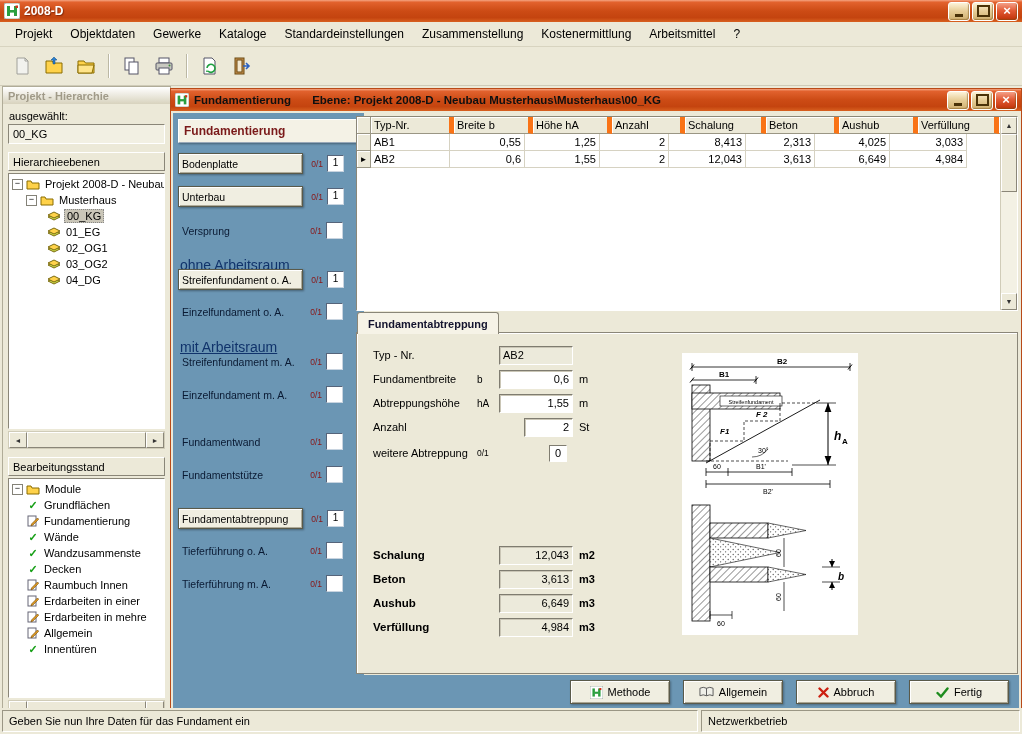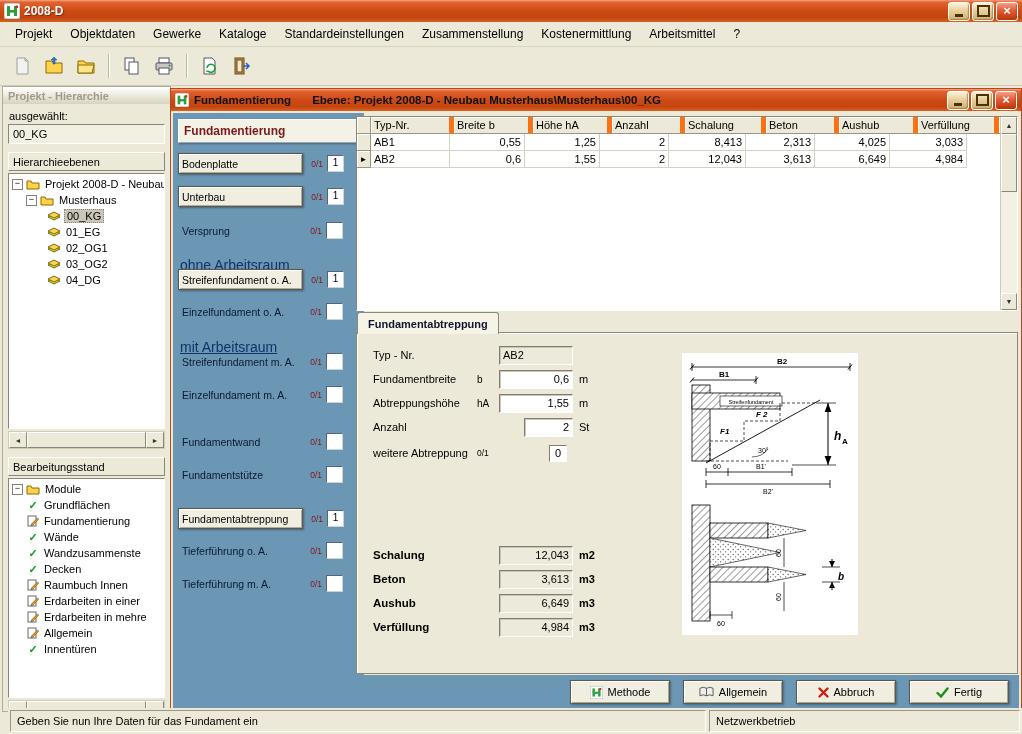--- a/index.html
+++ b/index.html
@@ -116,21 +116,21 @@
   .diagram{position:absolute;left:325px;top:20px;width:176px;height:282px;background:#fff;}
 
   
   .mw-bottom{position:absolute;left:2px;right:2px;bottom:2px;height:34px;background:#6b96b4;display:flex;
     align-items:center;justify-content:flex-end;gap:13px;padding-right:10px;}
   .bot-btn{height:22px;min-width:82px;background:#f0eee1;border:1px solid #5a5a4a;
     box-shadow:inset 1px 1px 0 #fff,inset -1px -1px 0 #a8a492,1px 1px 2px rgba(0,0,0,.3);
     display:flex;align-items:center;justify-content:center;gap:5px;font-size:11px;padding:0 8px;cursor:default;}
 
   
-  .statusbar{position:absolute;left:8px;right:0;bottom:0;height:22px;background:#ece9d8;display:flex;gap:3px;padding:2px 2px 2px 2px;}
+  .statusbar{position:absolute;left:0;right:0;bottom:0;height:22px;background:#ece9d8;display:flex;gap:3px;padding:2px 2px 2px 2px;}
   .st-cell{border:1px solid;border-color:#9a9684 #fff #fff #9a9684;display:flex;align-items:center;padding-left:6px;}
   .st-cell.l{width:688px;}
   .st-cell.r{flex:1;}
 </style>
 </head>
 <body>
 
 <div class="app">
 
   <div class="titlebar">

